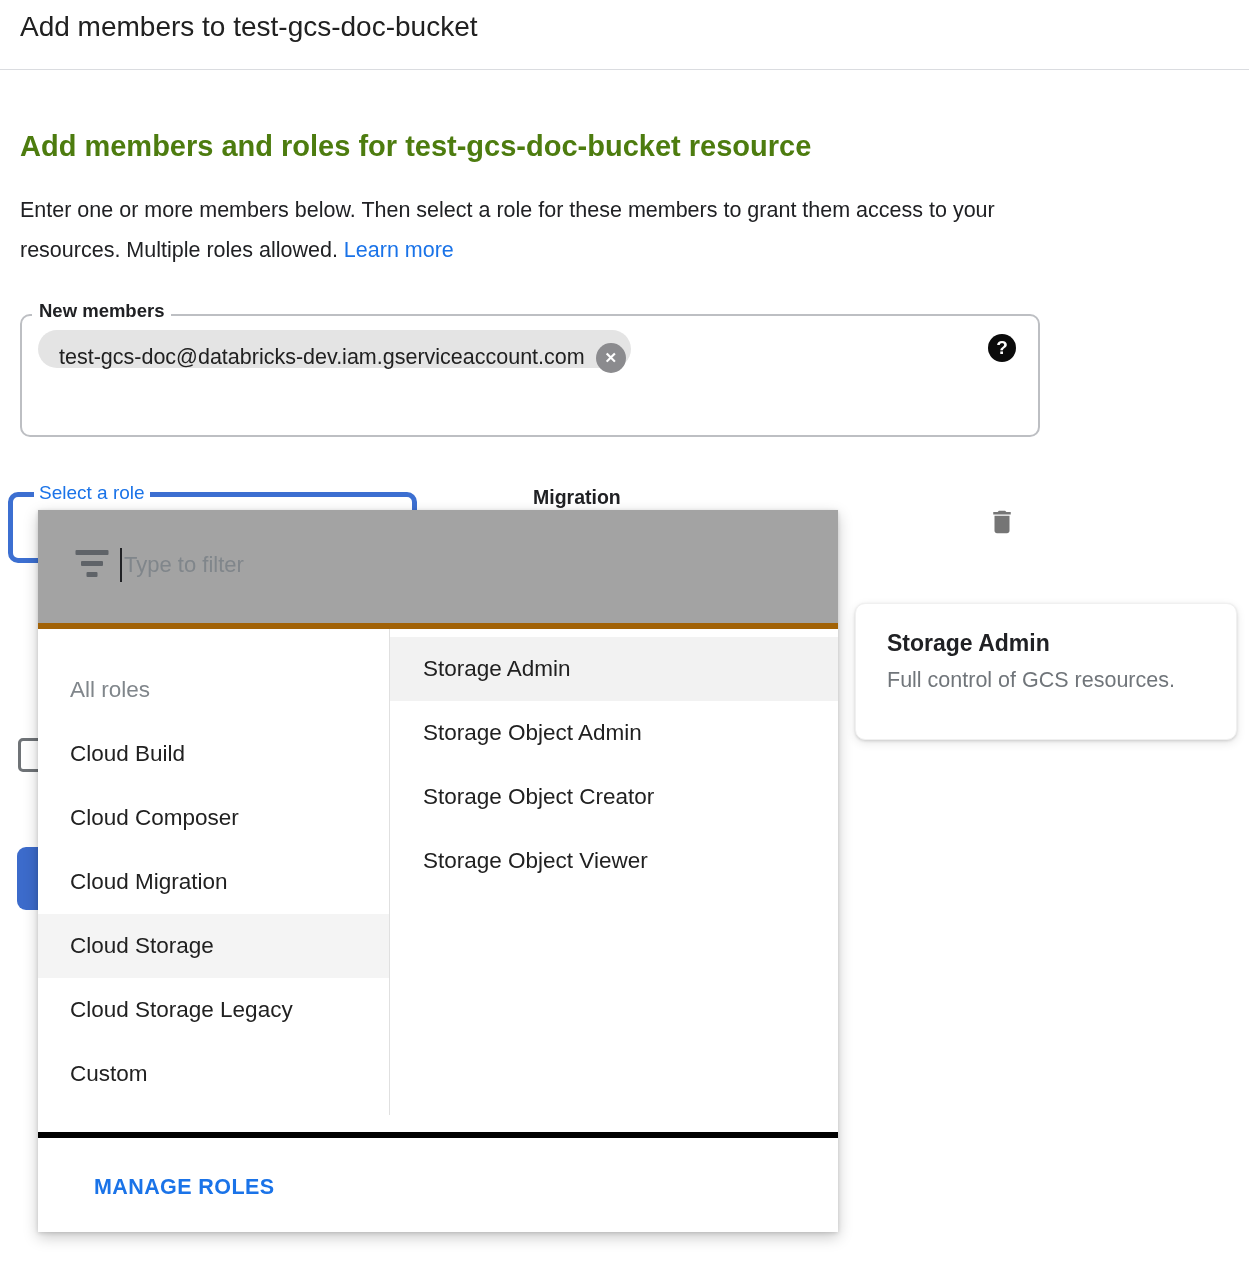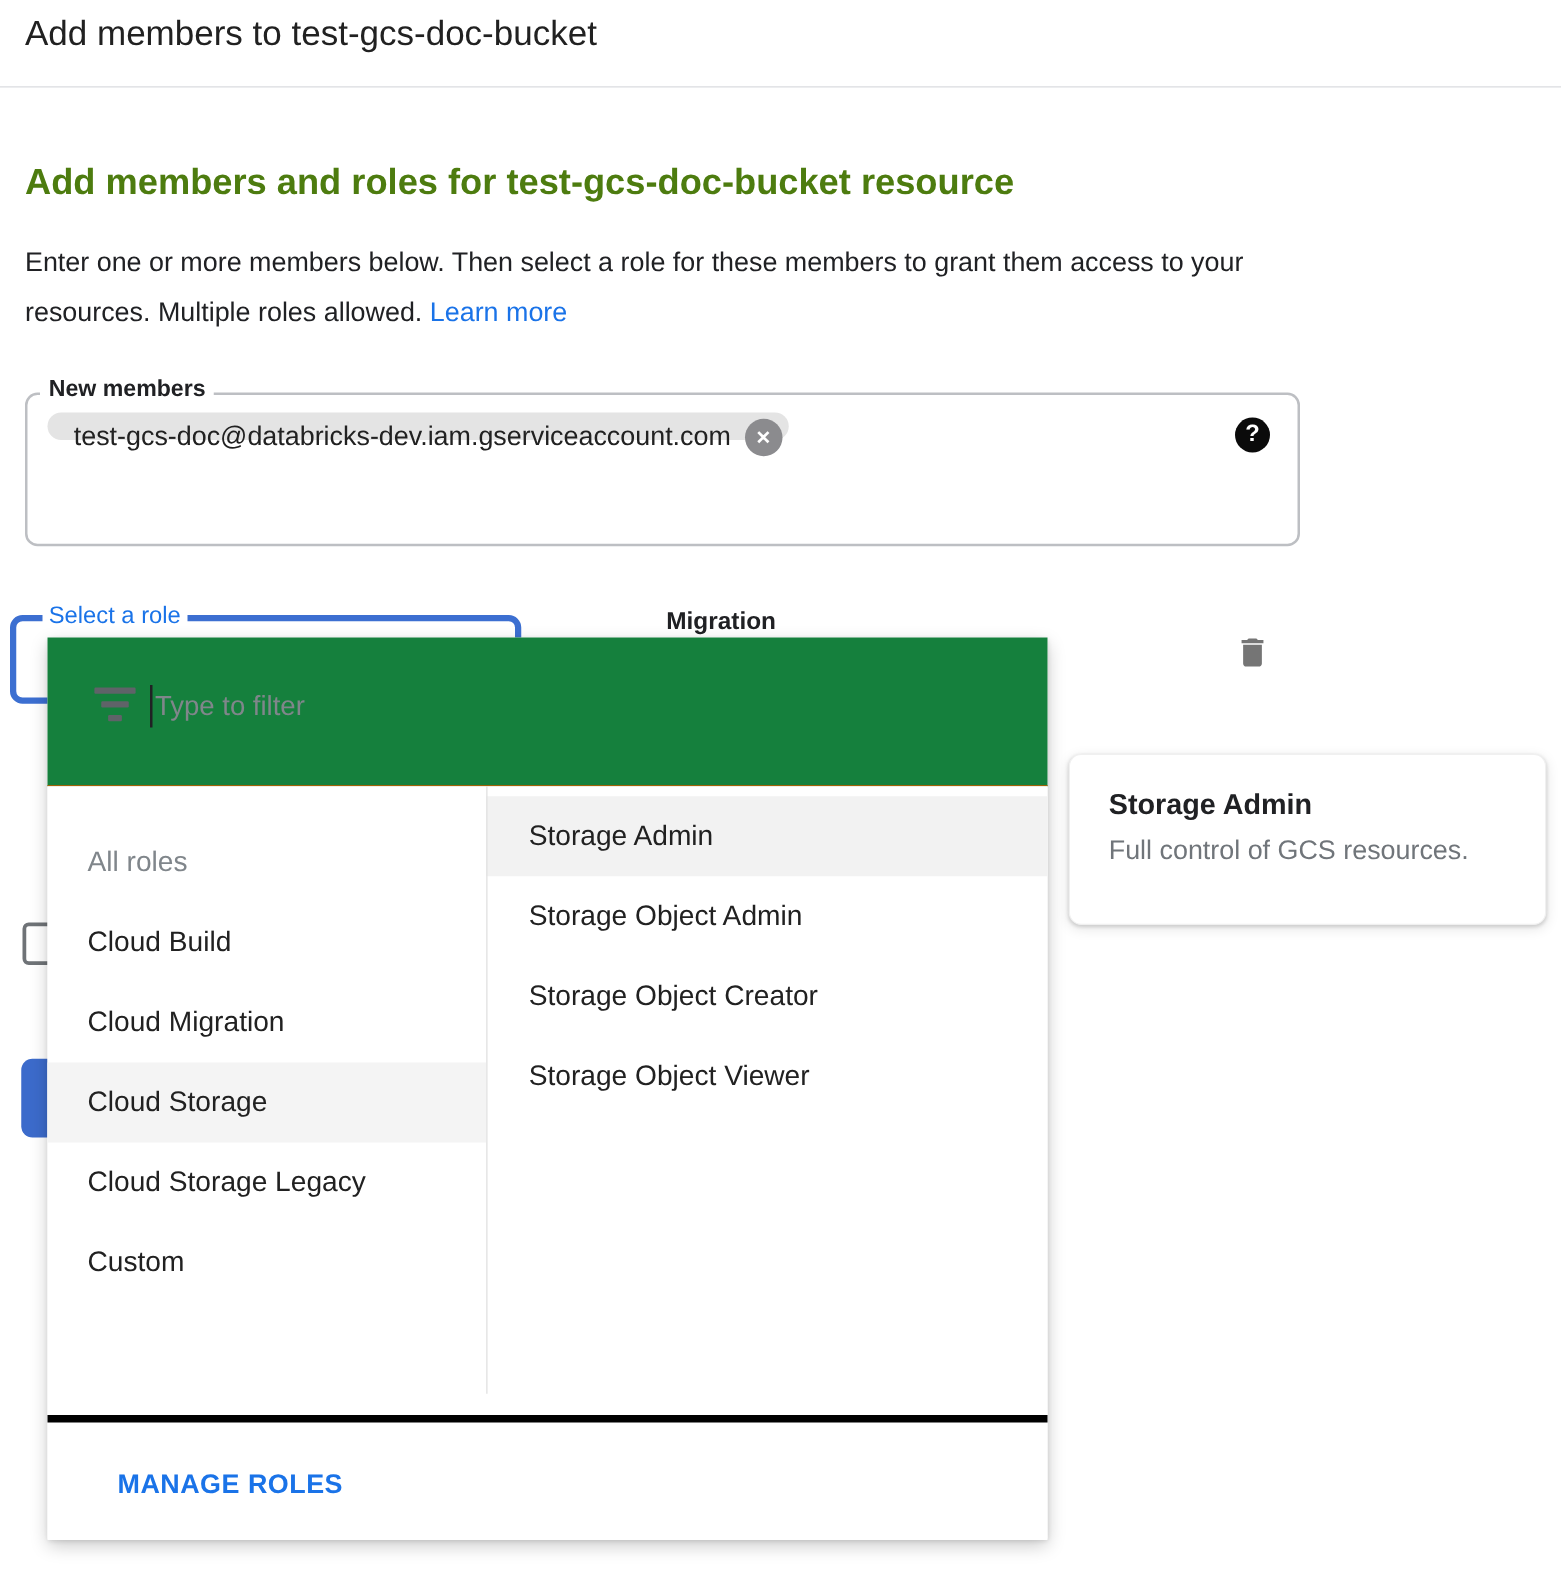--- a/index.html
+++ b/index.html
@@ -10,37 +10,37 @@
   .page-title { position:absolute; left:20px; top:11px; font-size:28px; font-weight:400; color:#212121; }
   .header-divider { position:absolute; left:0; top:69px; width:1249px; height:1px; background:#dadce0; }
 
   .section-heading { position:absolute; left:20px; top:130px; font-size:29px; font-weight:700; color:#4d7c0f; }
   .description { position:absolute; left:20px; top:190px; width:1015px; font-size:21.5px; line-height:40px; color:#202124; }
   .learn-more { color:#1a73e8; cursor:pointer; }
 
   
   .members-field { position:absolute; left:20px; top:314px; width:1020px; height:123px; border:2px solid #bdbfc3; border-radius:10px; background:#fff; }
   .members-label { position:absolute; left:32px; top:300px; background:#fff; padding:0 7px; font-size:18.5px; font-weight:700; color:#202124; z-index:2; }
-  .member-chip { position:absolute; left:38px; top:330px; height:22px; background:#e4e4e4; border-radius:19px; display:flex; align-items:center; padding:17px 5px 0 21px; font-size:21.5px; color:#212121; }
+  .member-chip { position:absolute; left:38px; top:330px; height:38px; background:#e4e4e4; border-radius:19px; display:flex; align-items:center; padding:17px 5px 0 21px; font-size:21.5px; color:#212121; }
   .chip-remove { width:30px; height:30px; margin-left:11px; border-radius:50%; background:#8b8b8e; color:#fff; display:flex; align-items:center; justify-content:center; font-size:15px; font-weight:700; cursor:pointer; }
   .help-badge { position:absolute; left:988px; top:334px; width:28px; height:28px; border-radius:50%; background:#0b0b0b; color:#fff; display:flex; align-items:center; justify-content:center; font-size:19px; font-weight:700; cursor:pointer; }
 
   
   .role-select-box { position:absolute; left:8px; top:492px; width:409px; height:71px; border:5px solid #3c6fd1; border-radius:10px; background:#fff; z-index:1; }
   .role-select-label { position:absolute; left:34px; top:482px; background:#fff; padding:0 5px; font-size:19px; font-weight:500; color:#1a73e8; z-index:2; }
   .condition-label { position:absolute; left:533px; top:486px; font-size:19.5px; font-weight:600; color:#202124; z-index:1; }
   .condition-checkbox { position:absolute; left:18px; top:738px; width:34px; height:34px; border:3px solid #6f7377; border-radius:5px; background:#fff; z-index:1; }
   .save-button { position:absolute; left:17px; top:847px; width:70px; height:63px; background:#3c6bcb; border-radius:9px; z-index:1; }
 
   .trash-button { position:absolute; left:987px; top:507px; width:30px; height:30px; cursor:pointer; }
 
   
   .role-panel { position:absolute; left:38px; top:510px; width:800px; height:722px; background:#fff; z-index:5;
                 box-shadow:0 5px 14px rgba(0,0,0,0.22), 0 1px 4px rgba(0,0,0,0.14); }
-  .panel-filter { position:relative; height:119px; background:#15803d; border-bottom:1px solid #a16207; }
+  .panel-filter { position:relative; height:119px; background:#a3a3a3; border-bottom:6px solid #a16207; }
   .filter-icon { position:absolute; left:37px; top:40px; width:33px; height:27px; }
   .filter-icon span { position:absolute; left:50%; transform:translateX(-50%); height:5px; background:#5f6368; border-radius:1px; }
   .filter-icon .b1 { top:0; width:33px; }
   .filter-icon .b2 { top:11px; width:22px; }
   .filter-icon .b3 { top:22px; width:11px; }
   .text-cursor { position:absolute; left:82px; top:38px; width:2px; height:34px; background:#202124; }
   .filter-input { position:absolute; left:86px; top:30px; width:620px; height:50px; border:none; outline:none; background:transparent; font-family:"Liberation Sans",sans-serif; font-size:22px; color:#202124; }
   .filter-input::placeholder { color:#80868b; opacity:1; }
 
   .panel-list { position:relative; height:503px; background:#fff; display:flex; }
@@ -101,20 +101,21 @@
           <span class="b3"></span>
         </div>
       <div class="text-cursor"></div>
       <input class="filter-input" type="text" placeholder="Type to filter" style="">
     </div>
 
     <div class="panel-list">
       <div class="col-categories">
         <div class="cat-item muted">All roles</div>
         <div class="cat-item">Cloud Build</div>
+        <div class="cat-item">Cloud Composer</div>
         <div class="cat-item">Cloud Migration</div>
         <div class="cat-item selected">Cloud Storage</div>
         <div class="cat-item">Cloud Storage Legacy</div>
         <div class="cat-item">Custom</div>
       </div>
       <div class="col-divider"></div>
       <div class="col-roles">
         <div class="role-item selected">Storage Admin</div>
         <div class="role-item">Storage Object Admin</div>
         <div class="role-item">Storage Object Creator</div>

